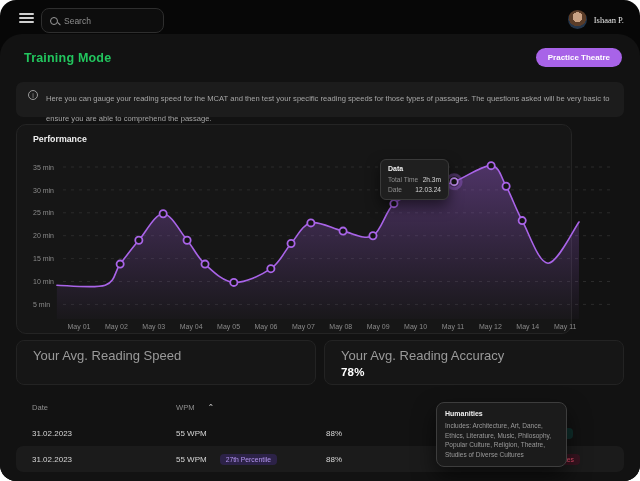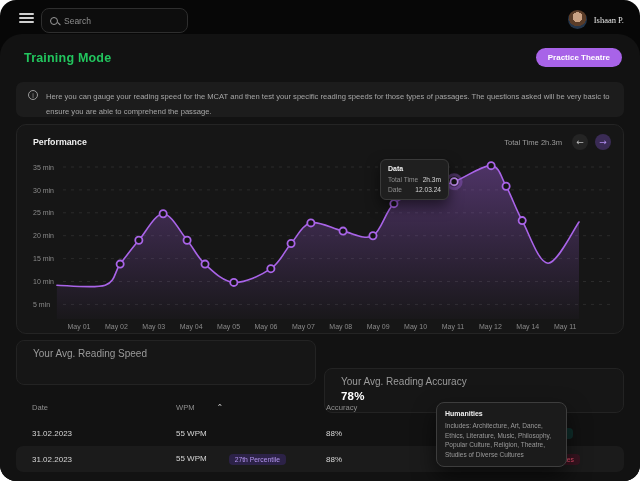--- a/index.html
+++ b/index.html
@@ -3,21 +3,21 @@
 <meta charset="utf-8">
 <style>
   * { margin:0; padding:0; box-sizing:border-box; }
   html,body { background:#ffffff; font-family:"Liberation Sans", sans-serif; }
   .screen{ position:relative; width:640px; height:481px; background:#070707;
            border-radius:16px; overflow:hidden; color:#e8e8e8; }
   
   .topbar{ position:absolute; top:0; left:0; width:100%; height:34px; }
   .hamburger{ position:absolute; left:19px; top:13px; width:15px; height:10px; cursor:pointer; }
   .hamburger span{ display:block; height:1.6px; background:#cfcfcf; border-radius:2px; margin-bottom:2.6px; }
-  .search{ position:absolute; left:41px; top:8px; width:147px; height:25px;
+  .search{ position:absolute; left:41px; top:8px; width:123px; height:25px;
            border:1px solid #2e2e2e; border-radius:8px; background:#0d0d0d;
            display:flex; align-items:center; padding:0 8px; gap:6px; }
   .search input{ background:transparent; border:none; outline:none; color:#cfcfcf;
                  font-size:8.5px; width:100%; font-family:"Liberation Sans", sans-serif; }
   .search input::placeholder{ color:#8f8f8f; }
   .mag{ width:8px; height:8px; border:1.2px solid #9a9a9a; border-radius:50%; position:relative; flex:none; }
   .mag::after{ content:""; position:absolute; width:3.5px; height:1.2px; background:#9a9a9a;
                transform:rotate(45deg); right:-3px; bottom:-1px; }
   .userbox{ position:absolute; right:16px; top:10px; display:flex; align-items:center; gap:7px; cursor:pointer;font-family:Liberation Serif, serif; }
   .avatar{ width:19px; height:19px; border-radius:50%;
@@ -29,23 +29,23 @@
   .titlerow{ position:absolute; top:14px; left:24px; right:18px; display:flex;
              justify-content:space-between; align-items:center; }
   .pagetitle{ font-size:12.5px; font-weight:700; color:#22c55e; letter-spacing:.2px; }
   .practice-btn{ background:#a863e8; color:#ffffff; border:none; border-radius:10px;
                  font-size:8px; font-weight:700; padding:5px 12px; cursor:pointer;
                  font-family:"Liberation Sans", sans-serif; }
   .banner{ position:absolute; top:48px; left:16px; width:608px; height:35px;
            background:#1c1c1c; border-radius:7px; display:flex; padding:7px 12px 0 12px; gap:8px; }
   .info-icon{ flex:none; width:10px; height:10px; border:1px solid #9a9a9a; border-radius:50%;
               color:#9a9a9a; font-size:7px; line-height:10px; text-align:center; margin-top:1px; }
-  .banner-text{ font-size:7.6px; color:#a6a6a6; line-height:15px; max-width:575px; }
-  
-  .perf-card{ position:absolute; top:90px; left:16px; width:608px; height:210px;
+  .banner-text{ font-size:7.6px; color:#a6a6a6; line-height:20px; max-width:575px; }
+  
+  .perf-card{ position:absolute; top:90px; left:16px; width:556px; height:210px;
               background:#161616; border:1px solid #242424; border-radius:10px; }
   .perf-head{ position:absolute; top:9px; left:16px; right:12px; display:flex;
               justify-content:space-between; align-items:center; }
   .perf-title{ font-size:8.8px; font-weight:700; color:#f0f0f0; }
   .perf-right{ display:flex; align-items:center; gap:7px; }
   .total-time{ font-size:7.6px; color:#9a9a9a; margin-right:3px; }
   .nav-btn{ width:16px; height:16px; border-radius:50%; border:none; cursor:pointer;
             font-size:9px; line-height:15px; text-align:center; padding:0;
             font-family:"DejaVu Sans", sans-serif; }
   .nav-prev{ background:#242424; color:#bdbdbd; }
@@ -55,35 +55,35 @@
   .chart-tip{ position:absolute; top:158px; left:379px; width:69px; background:#1f1f1f;
               border:1px solid #3a3a3a; border-radius:6px; padding:5px 7px 6px 7px;
               box-shadow:0 6px 14px rgba(0,0,0,.55); z-index:5; }
   .chart-tip .tt{ font-size:7px; font-weight:700; color:#f0f0f0; margin-bottom:4px; }
   .chart-tip .tr{ display:flex; justify-content:space-between; font-size:6.6px; margin-top:2.5px; }
   .chart-tip .tl{ color:#8f8f8f; } .chart-tip .tv{ color:#d6d6d6; }
   
   .stat-card{ position:absolute; top:306px; height:45px; background:#161616;
               border:1px solid #232323; border-radius:8px; padding:7px 16px; }
   .stat-speed{ left:16px; width:300px; }
-  .stat-acc{ left:324px; width:300px;margin-top:28px; }
-  .stat-label{ font-size:10px; color:#9a9a9a; }
+  .stat-acc{ left:324px; width:300px; }
+  .stat-label{ font-size:13px; color:#9a9a9a; }
   .stat-valrow{ display:flex; align-items:center; gap:8px; margin-top:3px; }
   .stat-value{ font-size:11.5px; font-weight:700; color:#ffffff; letter-spacing:.2px; }
   .badge{ display:inline-block; font-size:6.8px; padding:2px 6px; border-radius:4px; font-weight:400; }
   .badge-purple{ background:#2c2247; color:#b394f0; }
   .badge-teal{ background:#0f2e2b; color:#2fd4c0; }
   .badge-red{ background:#381420; color:#f0506e; }
   
   .table{ position:absolute; top:360px; left:16px; width:608px; }
   .thead{ display:flex; align-items:center; height:26px; font-size:7.6px; color:#8f8f8f; }
   .trow{ display:flex; align-items:center; height:26px; font-size:8px; color:#d6d6d6; cursor:pointer; }
   .trow.alt{ background:#1b1b1b; border-radius:7px; }
   .c-date{ width:160px; padding-left:16px; }
-  .c-wpm{ width:150px; display:flex; align-items:flex-start; gap:22px; }
+  .c-wpm{ width:150px; display:flex; align-items:center; gap:13px; }
   .c-acc{ width:150px; }
   .c-cat{ flex:1; text-align:center; }
   .sort-caret{ font-size:8px; color:#cfcfcf; font-family:"DejaVu Sans", sans-serif; }
   
   .cat-tip{ position:absolute; top:368px; left:436px; width:131px; background:#1b1b1b;
             border:1px solid #3d3d3d; border-radius:8px; padding:7px 8px;
             box-shadow:0 10px 22px rgba(0,0,0,.6); z-index:9; }
   .cat-tip .ct{ font-size:7px; font-weight:700; color:#f0f0f0; margin-bottom:4px; }
   .cat-tip .cb{ font-size:6.5px; color:#9b9b9b; line-height:9.6px; }
 </style>
@@ -116,25 +116,20 @@
     </div>
 
     <div class="banner">
       <div class="info-icon">i</div>
       <div class="banner-text">Here you can gauge your reading speed for the MCAT and then test your specific reading speeds for those types of passages. The questions asked will be very basic to ensure you are able to comprehend the passage.</div>
     </div>
 
     <div class="perf-card">
       <div class="perf-head">
         <div class="perf-title">Performance</div>
-        <div class="perf-right">
-          <span class="total-time">Total Time 2h.3m</span>
-          <button class="nav-btn nav-prev"><span>←</span></button>
-          <button class="nav-btn nav-next"><span>→</span></button>
-        </div>
       </div>
       <svg class="chart-wrap" viewBox="0 0 608 182">
           <defs>
             <linearGradient id="fillgrad" x1="0" y1="0" x2="0" y2="1">
               <stop offset="0%" stop-color="#a964e8" stop-opacity="0.38"></stop>
               <stop offset="100%" stop-color="#a964e8" stop-opacity="0.02"></stop>
             </linearGradient>
           </defs>
           <line x1="46" x2="596" y1="14" y2="14" stroke="#2b2b2b" stroke-width="1" stroke-dasharray="3 5"></line>
           <text x="16" y="16.6" fill="#8a8a8a" font-size="7px" font-family="Liberation Sans, sans-serif">35 min</text>
@@ -208,21 +203,20 @@
       </div>
     </div>
 
     <div class="table">
       <div class="thead">
         <div class="c-date">Date</div>
         <div class="c-wpm">
           <span>WPM</span>
           <span class="sort-caret">⌃</span>
         </div>
-        <div class="c-acc">Accuracy</div>
         <div class="c-cat"></div>
       </div>
 
       <div class="trow">
         <div class="c-date">31.02.2023</div>
         <div class="c-wpm">
             <span>55 WPM</span>
           </div>
         <div class="c-acc">88%</div>
         <div class="c-cat"><span class="badge badge-teal">Humanities</span></div>

